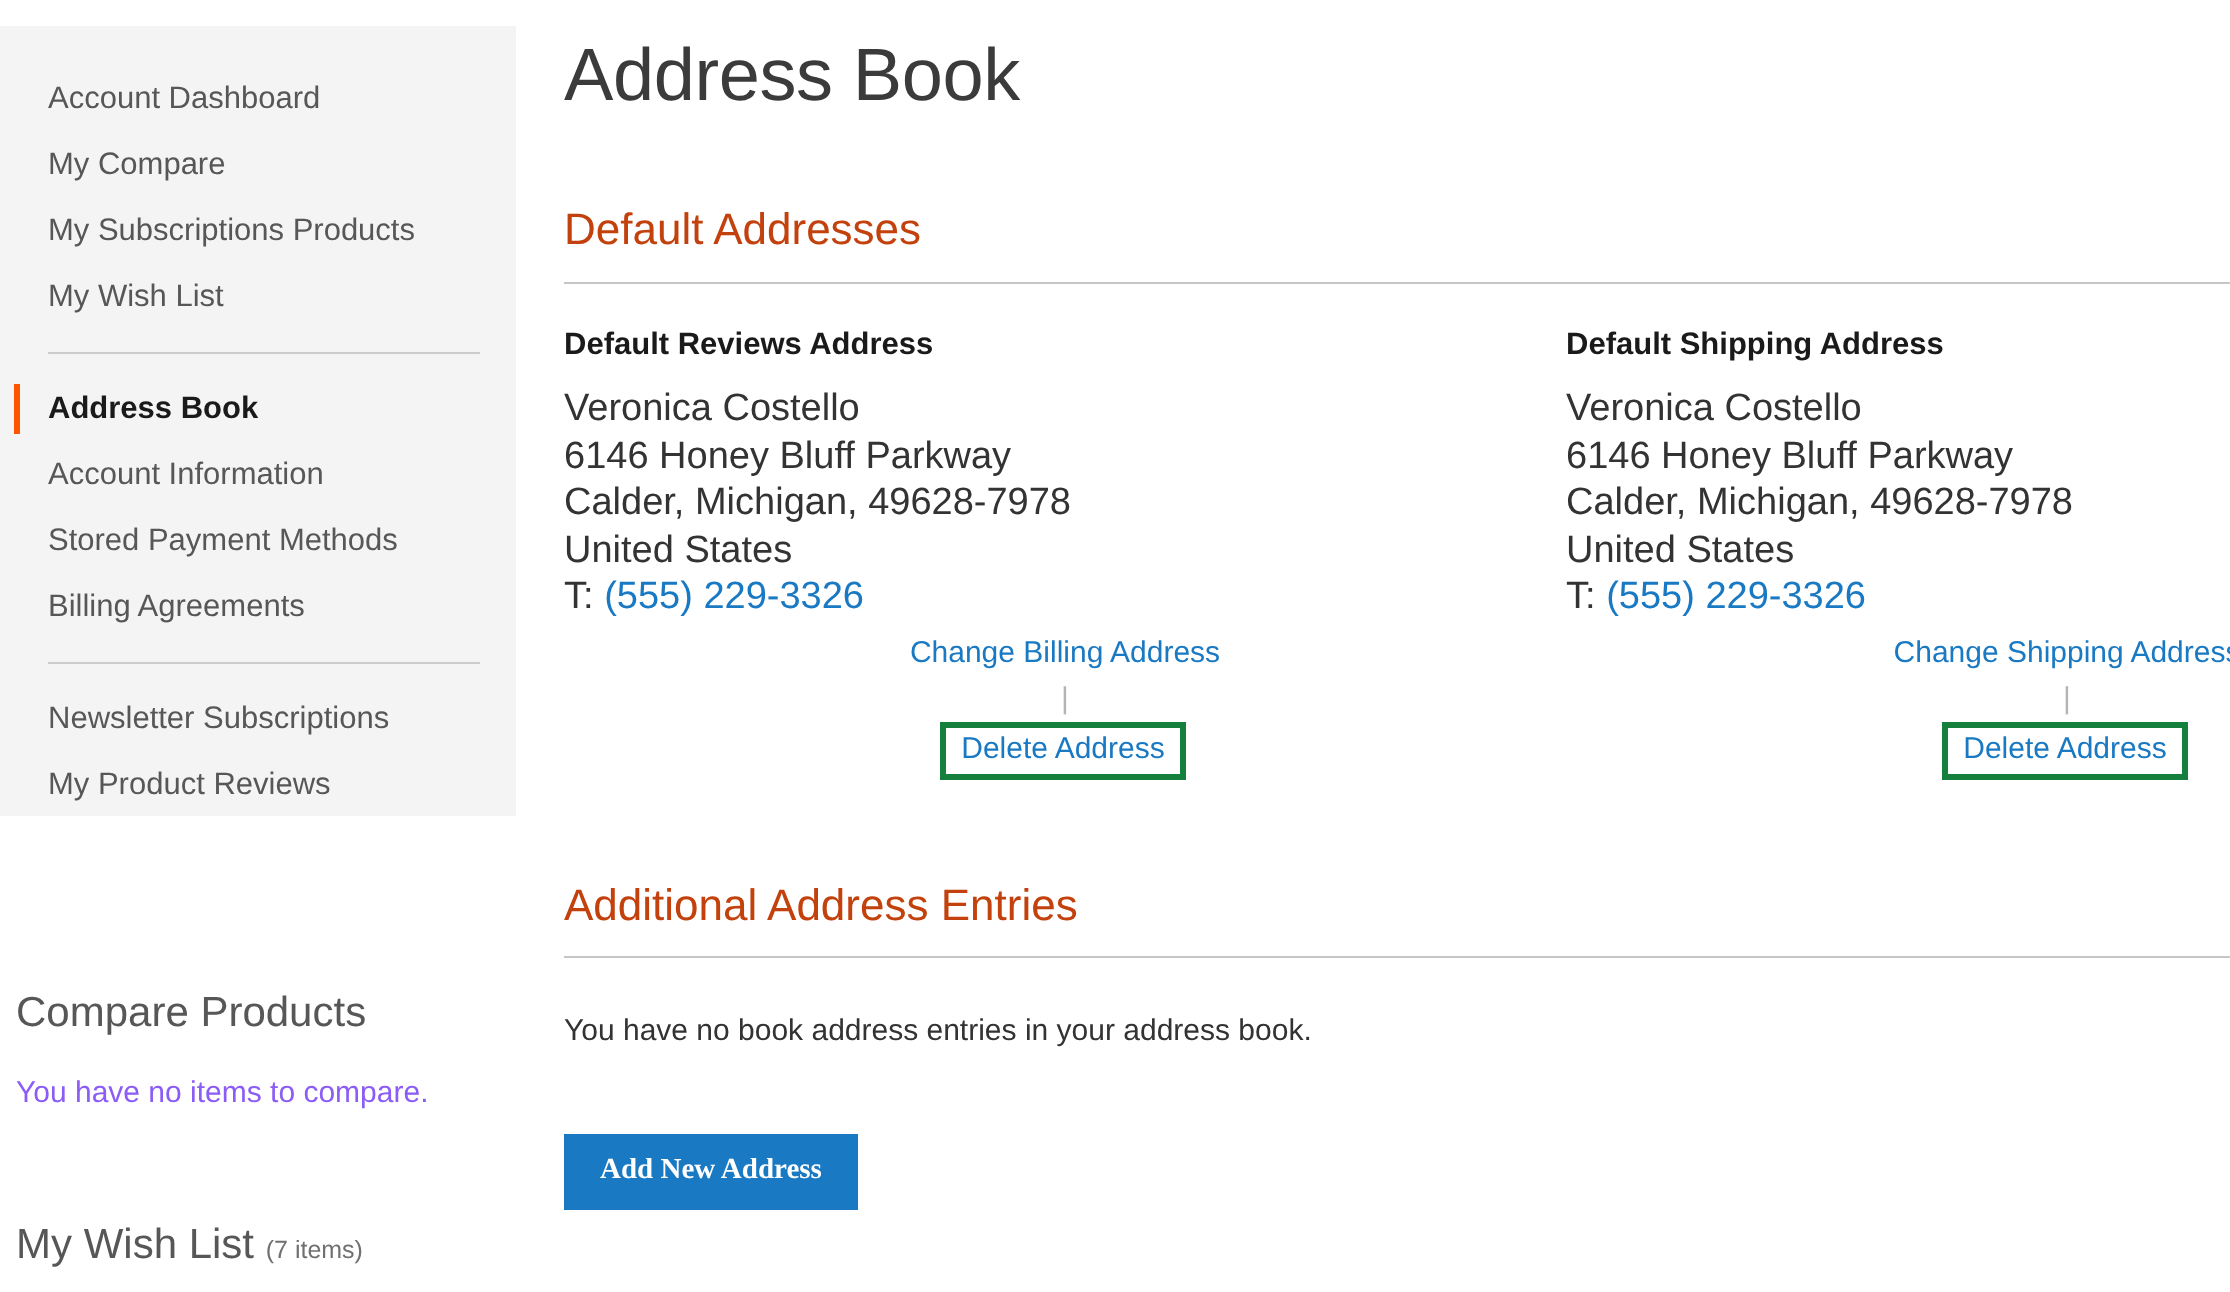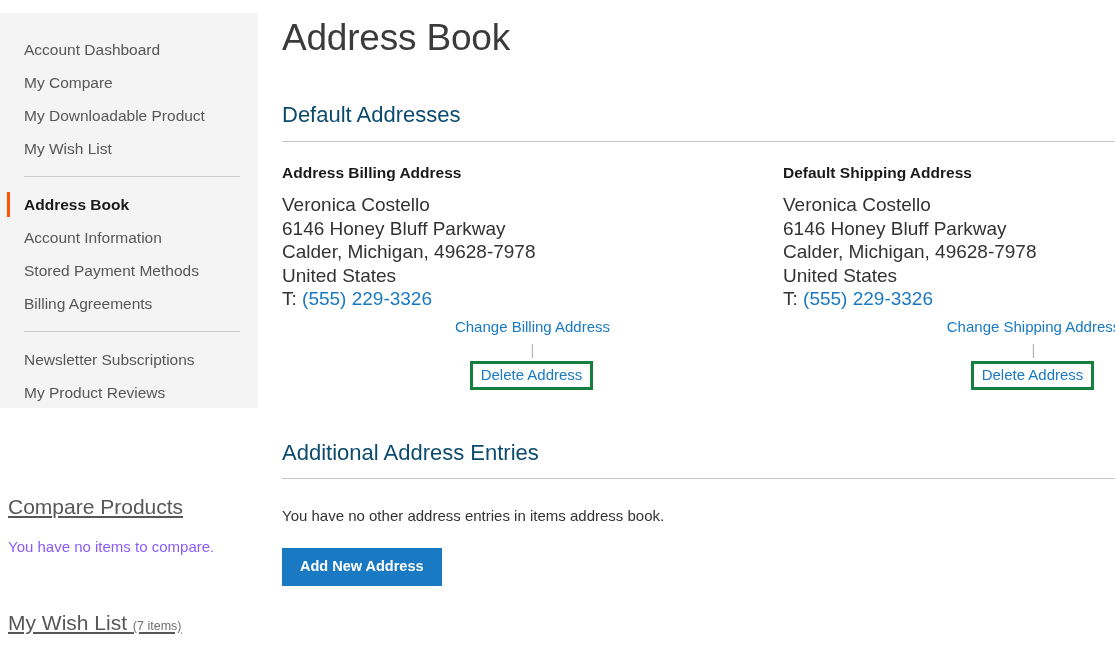--- a/index.html
+++ b/index.html
@@ -79,21 +79,20 @@
   }
   #widget-compare { top: 495px; }
   #widget-wishlist { top: 611px; }
   .widget-title {
     font-size: 21px;
     font-weight: normal;
     color: #575757;
     line-height: 1.1;
     margin: 0;
     white-space: nowrap;
-    text-decoration: underline;
   }
   .widget-title .count {
     font-size: 12.5px;
     color: #707070;
   }
   .widget-empty {
     font-size: 15px;
     color: #8b5cf6;
     margin-top: 20px;
     white-space: nowrap;
@@ -112,21 +111,21 @@
     font-weight: normal;
     color: #3b3b3b;
     margin: 0;
     padding-top: 16px;
     line-height: 1.2;
     letter-spacing: -0.2px;
   }
   .block-title {
     font-size: 22px;
     font-weight: normal;
-    color: #0c4a6e;
+    color: #c2410c;
     margin: 0;
     padding-bottom: 12px;
     border-bottom: 1px solid #c6c6c6;
     line-height: 1.2;
   }
   #block-default { margin-top: 42px; }
   #block-additional { margin-top: 50px; }
 
   .addr-columns {
     display: flex;
@@ -181,25 +180,25 @@
   }
 
   .empty-note {
     font-size: 15px;
     color: #333333;
     margin-top: 28px;
     white-space: nowrap;
   }
   #add-new-address {
     display: inline-block;
-    margin-top: 24px;
+    margin-top: 43px;
     background: #1979c3;
     border: none;
     color: #ffffff;
-    font-family: Liberation Sans, sans-serif;
+    font-family: Liberation Serif, serif;
     font-size: 14.5px;
     font-weight: bold;
     padding: 11px 18px 12px 18px;
     cursor: pointer;
     line-height: 1;
   }
 </style>
 </head>
 <body>
 
@@ -207,21 +206,21 @@
   <div class="side-panel">
     <nav class="nav-list">
 
       <div class="nav-item">
         <span>Account Dashboard</span>
       </div>
       <div class="nav-item">
         <span>My Compare</span>
       </div>
       <div class="nav-item">
-        <span>My Downloadable Product</span>
+        <span>My Subscriptions Products</span>
       </div>
       <div class="nav-item">
         <span>My Wish List</span>
       </div>
 
       <div class="nav-divider"></div>
 
       <div class="nav-item current">
         <span>Address Book</span>
       </div>
@@ -263,21 +262,21 @@
 <div id="main">
 
   <h1 id="page-title">Address Book</h1>
 
   <div id="block-default">
     <h2 class="block-title">Default Addresses</h2>
 
     <div class="addr-columns">
 
       <div class="addr-col">
-        <h3 class="addr-heading">Address Billing Address</h3>
+        <h3 class="addr-heading">Default Reviews Address</h3>
         <div class="addr-line">Veronica Costello</div>
         <div class="addr-line">6146 Honey Bluff Parkway</div>
         <div class="addr-line">Calder, Michigan, 49628-7978</div>
         <div class="addr-line">United States</div>
         <div class="addr-line">
           <span>T:</span>
           <a class="lnk-phone">(555) 229-3326</a>
         </div>
         <div class="addr-actions">
           <a>Change Billing Address</a>
@@ -305,17 +304,17 @@
             <a>Delete Address</a>
           </span>
         </div>
       </div>
 
     </div>
   </div>
 
   <div id="block-additional">
     <h2 class="block-title">Additional Address Entries</h2>
-    <div class="empty-note">You have no other address entries in items address book.</div>
+    <div class="empty-note">You have no book address entries in your address book.</div>
     <button id="add-new-address">Add New Address</button>
   </div>
 
 </div>
 
 </body></html>

